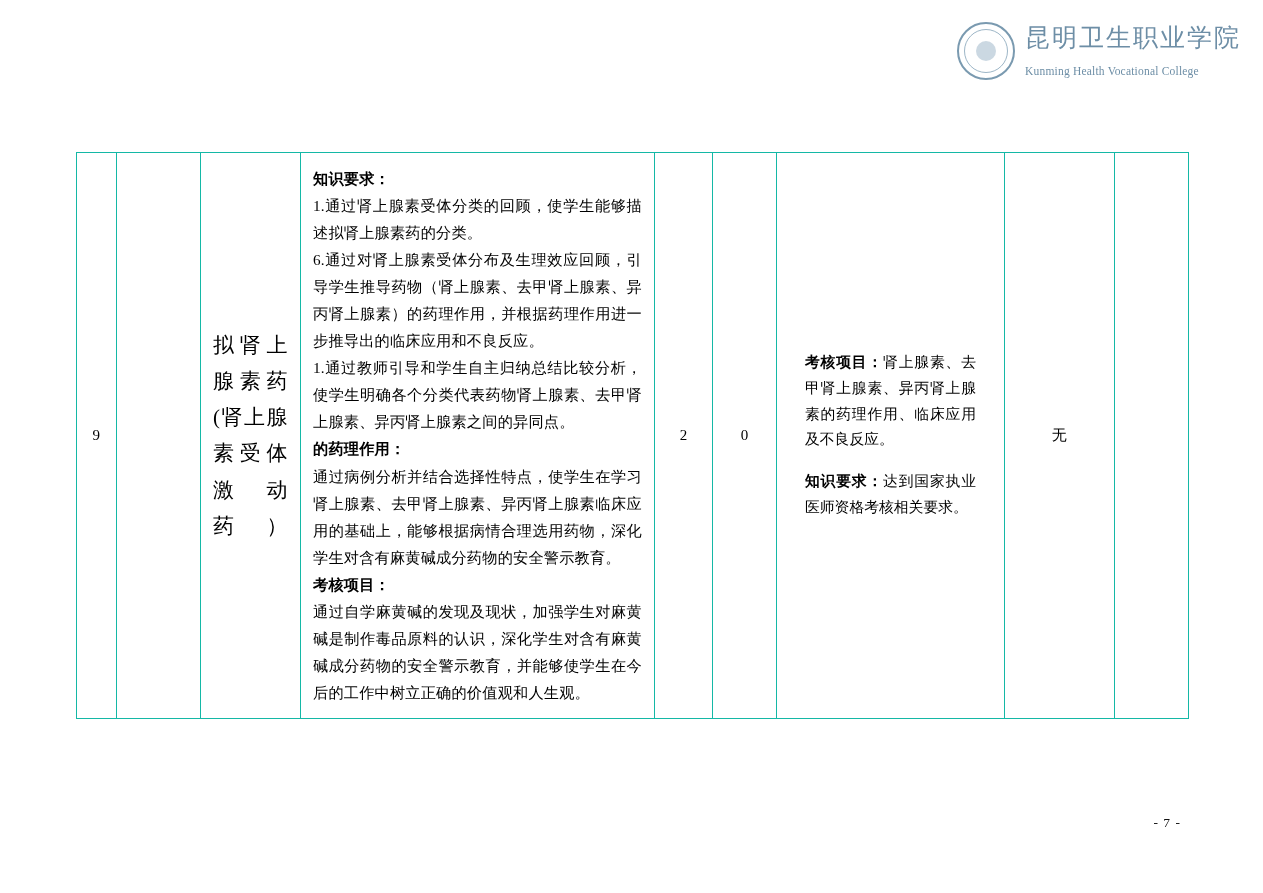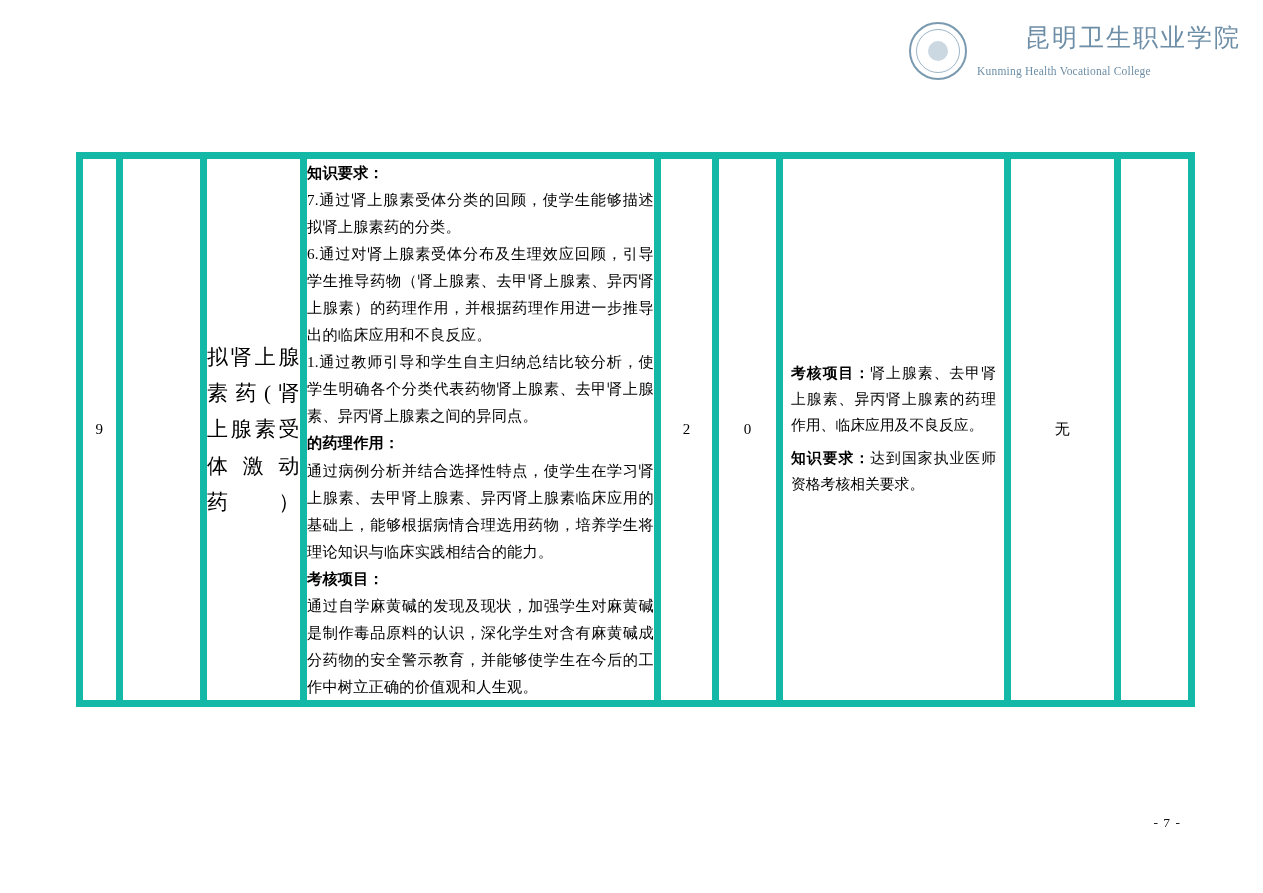--- a/index.html
+++ b/index.html
@@ -66,21 +66,20 @@
     flex-direction: column;
     justify-content: center;
     line-height: 1.1;
   }
   .logo-cn {
     font-size: 25px;
     letter-spacing: 2px;
     color: #6d8ea6;
     font-family: "Liberation Serif", "DejaVu Serif", serif;
     white-space: nowrap;
-    margin-left: 48px;
   }
   .logo-en {
     font-size: 11.5px;
     color: #6d8ea6;
     letter-spacing: .2px;
     white-space: nowrap;
     margin-top: 14px;
   }
 
   
@@ -89,23 +88,23 @@
     left: 76px;
     top: 152px;
     width: 1112px;
   }
   table.sheet {
     border-collapse: collapse;
     width: 1112px;
     table-layout: fixed;
   }
   table.sheet td {
-    border: 7px solid #14b8a6;
+    border: 1px solid #14b8a6;
     vertical-align: middle;
-    padding: 0;
+    padding: 12px;
   }
   
   col.c-no    { width: 40px; }
   col.c-blank1{ width: 84px; }
   col.c-topic { width: 100px; }
   col.c-req   { width: 354px; }
   col.c-h1    { width: 58px; }
   col.c-h2    { width: 64px; }
   col.c-exam  { width: 228px; }
   col.c-note  { width: 110px; }
@@ -143,21 +142,21 @@
     text-align: center;
     font-size: 15px;
   }
   .cell-exam {
     padding: 8px 10px;
     font-size: 14.8px;
     line-height: 1.75;
     vertical-align: middle;
   }
   .cell-exam p {
-    margin: 8px;
+    margin: 16px;
     text-align: justify;
     text-justify: inter-ideograph;
   }
   .cell-exam .lbl {
     font-weight: bold;
   }
   .cell-exam p.second {
     margin-top: 2px;
   }
 
@@ -197,25 +196,25 @@
           <col class="c-note">
           <col class="c-tail">
       </colgroup>
       <tbody>
         <tr>
           <td class="cell-no">9</td>
           <td class="cell-blank"></td>
           <td class="cell-topic">拟肾上腺素药(肾上腺素受体激动药）</td>
           <td class="cell-req">
             <p class="head">知识要求：</p>
-            <p>7.通过肾上腺素受体分类的回顾，使学生能够描述拟肾上腺素药的分类。</p>
+            <p>1.通过肾上腺素受体分类的回顾，使学生能够描述拟肾上腺素药的分类。</p>
             <p>6.通过对肾上腺素受体分布及生理效应回顾，引导学生推导药物（肾上腺素、去甲肾上腺素、异丙肾上腺素）的药理作用，并根据药理作用进一步推导出的临床应用和不良反应。</p>
             <p>1.通过教师引导和学生自主归纳总结比较分析，使学生明确各个分类代表药物肾上腺素、去甲肾上腺素、异丙肾上腺素之间的异同点。</p>
             <p class="head">的药理作用：</p>
-            <p>通过病例分析并结合选择性特点，使学生在学习肾上腺素、去甲肾上腺素、异丙肾上腺素临床应用的基础上，能够根据病情合理选用药物，培养学生将理论知识与临床实践相结合的能力。</p>
+            <p>通过病例分析并结合选择性特点，使学生在学习肾上腺素、去甲肾上腺素、异丙肾上腺素临床应用的基础上，能够根据病情合理选用药物，深化学生对含有麻黄碱成分药物的安全警示教育。</p>
             <p class="head">考核项目：</p>
             <p>通过自学麻黄碱的发现及现状，加强学生对麻黄碱是制作毒品原料的认识，深化学生对含有麻黄碱成分药物的安全警示教育，并能够使学生在今后的工作中树立正确的价值观和人生观。</p>
           </td>
           <td class="cell-num">2</td>
           <td class="cell-num">0</td>
           <td class="cell-exam">
             <p><span class="lbl">考核项目：</span><span>肾上腺素、去甲肾上腺素、异丙肾上腺素的药理作用、临床应用及不良反应。</span></p>
             <p class="second"><span class="lbl">知识要求：</span><span>达到国家执业医师资格考核相关要求。</span></p>
           </td>
           <td class="cell-none">无</td>

